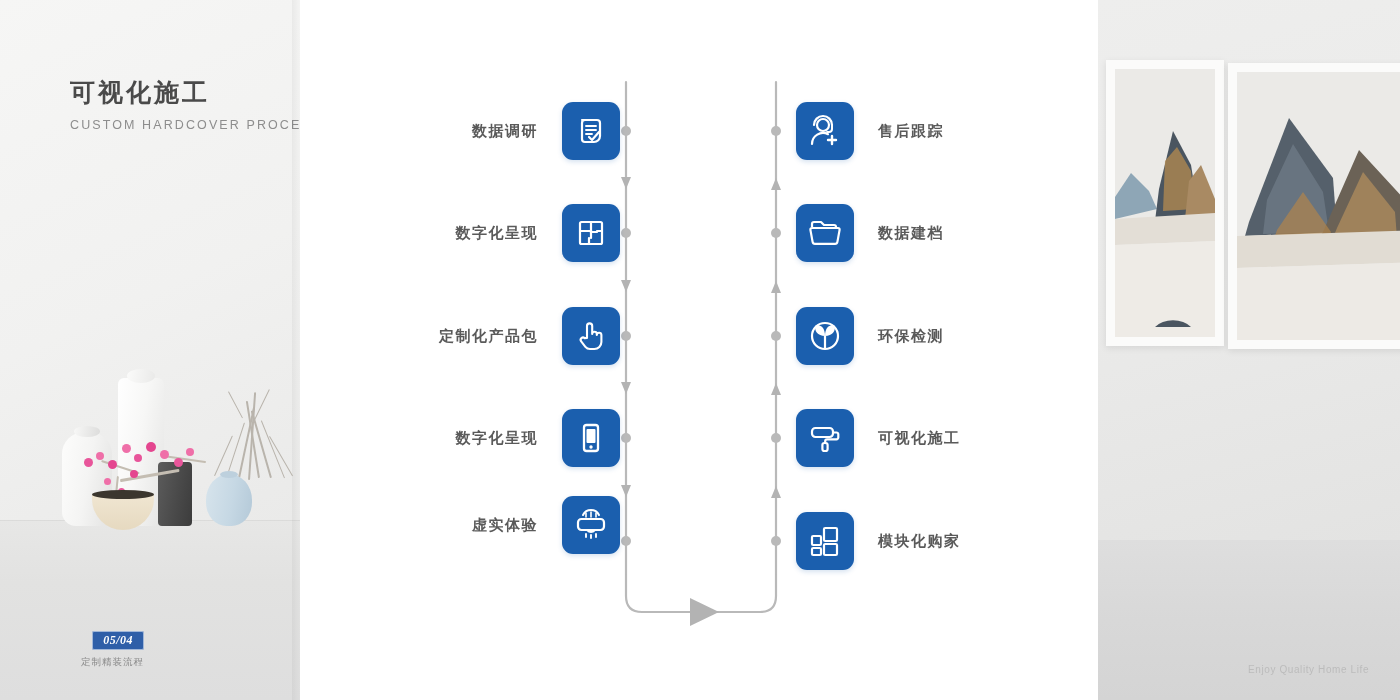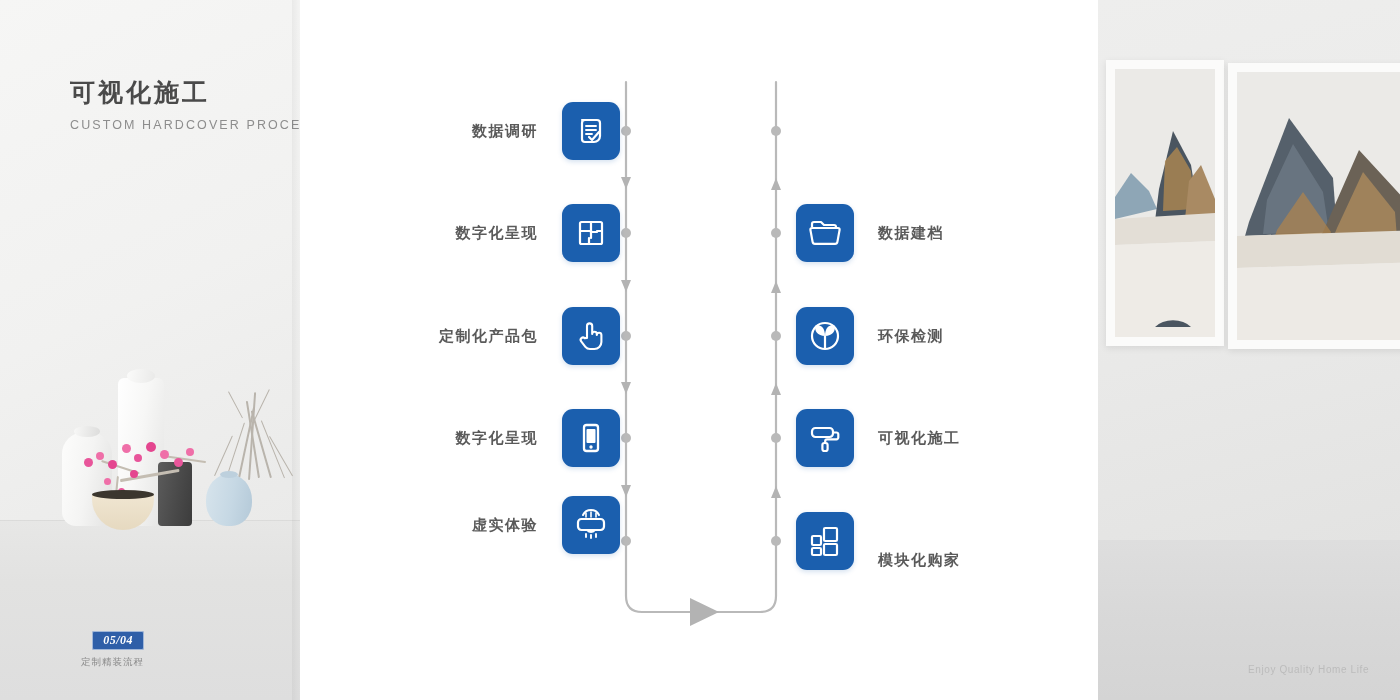--- a/index.html
+++ b/index.html
@@ -315,20 +315,32 @@
         <svg width="34" height="34" viewBox="0 0 34 34">
           <path d="M9 7 a9 9 0 0 1 16 0" fill="none" stroke="#fff" stroke-width="2" stroke-linecap="round"></path>
           <path d="M12 5 v4 M17 4 v5 M22 5 v4" stroke="#fff" stroke-width="1.6" stroke-linecap="round"></path>
           <rect x="4" y="11" width="26" height="11" rx="3.4" fill="none" stroke="#fff" stroke-width="2.2"></rect>
           <path d="M13 22 q4 4 8 0" fill="none" stroke="#fff" stroke-width="2" stroke-linecap="round"></path>
           <path d="M12 26 v3 M17 27 v3 M22 26 v3" stroke="#fff" stroke-width="1.9" stroke-linecap="round"></path>
         </svg>
       </span>
     </div>
 
+    <div class="node node-right" style="left:496px;top:102px;width:300px;">
+      <span class="tile">
+        <svg width="34" height="34" viewBox="0 0 34 34">
+          <circle cx="15" cy="11" r="6" fill="none" stroke="#fff" stroke-width="2.2"></circle>
+          <path d="M6 11 a9 9 0 0 1 18 0" fill="none" stroke="#fff" stroke-width="2.2" stroke-linecap="round"></path>
+          <path d="M24 11 v4 a3 3 0 0 1 -3 3 h-2" fill="none" stroke="#fff" stroke-width="2" stroke-linecap="round"></path>
+          <path d="M4 30 a11 11 0 0 1 16 -9.8" fill="none" stroke="#fff" stroke-width="2.2" stroke-linecap="round"></path>
+          <path d="M24 22 v8 M20 26 h8" stroke="#fff" stroke-width="2.4" stroke-linecap="round"></path>
+        </svg>
+      </span>
+      <span class="node-label">售后跟踪</span>
+    </div>
 
     <div class="node node-right" style="left:496px;top:307px;width:300px;">
       <span class="tile">
         <svg width="34" height="34" viewBox="0 0 34 34">
           <circle cx="17" cy="17" r="13" fill="none" stroke="#fff" stroke-width="2.2"></circle>
           <path d="M17 17 v13" stroke="#fff" stroke-width="2.2"></path>
           <path d="M17 17 C17 9 13 5 7.5 6.5 C6 12 9.6 16.6 17 17 Z" fill="#fff"></path>
           <path d="M17 17 C17 9 21 5 26.5 6.5 C28 12 24.4 16.6 17 17 Z" fill="#fff"></path>
           <path d="M17 17 L10 28 a13 13 0 0 1 -4.6 -6 Z" fill="#fff" opacity="0"></path>
         </svg>
@@ -350,21 +362,21 @@
       <span class="tile">
         <svg width="34" height="34" viewBox="0 0 34 34">
           <rect x="4" y="7" width="21" height="9" rx="3.4" fill="none" stroke="#fff" stroke-width="2.2"></rect>
           <path d="M25 11.5 h3.5 a1.8 1.8 0 0 1 1.8 1.8 v3.2 a1.8 1.8 0 0 1 -1.8 1.8 h-9.5 a1.8 1.8 0 0 0 -1.8 1.8 v2" fill="none" stroke="#fff" stroke-width="2.2" stroke-linejoin="round" stroke-linecap="round"></path>
           <rect x="14.4" y="22" width="5.2" height="8" rx="2" fill="none" stroke="#fff" stroke-width="2.2"></rect>
         </svg>
       </span>
       <span class="node-label">可视化施工</span>
     </div>
 
-    <div class="node node-right" style="left:496px;top:512px;width:300px;align-items:flex-end;">
+    <div class="node node-right" style="left:496px;top:512px;width:300px;">
       <span class="tile">
         <svg width="34" height="34" viewBox="0 0 34 34">
           <rect x="4" y="12" width="9" height="9" rx="1.2" fill="none" stroke="#fff" stroke-width="2.2"></rect>
           <rect x="4" y="24" width="9" height="7" rx="1.2" fill="none" stroke="#fff" stroke-width="2.2"></rect>
           <rect x="16" y="4" width="13" height="13" rx="1.2" fill="none" stroke="#fff" stroke-width="2.2"></rect>
           <rect x="16" y="20" width="13" height="11" rx="1.2" fill="none" stroke="#fff" stroke-width="2.2"></rect>
         </svg>
       </span>
       <span class="node-label">模块化购家</span>
     </div>

